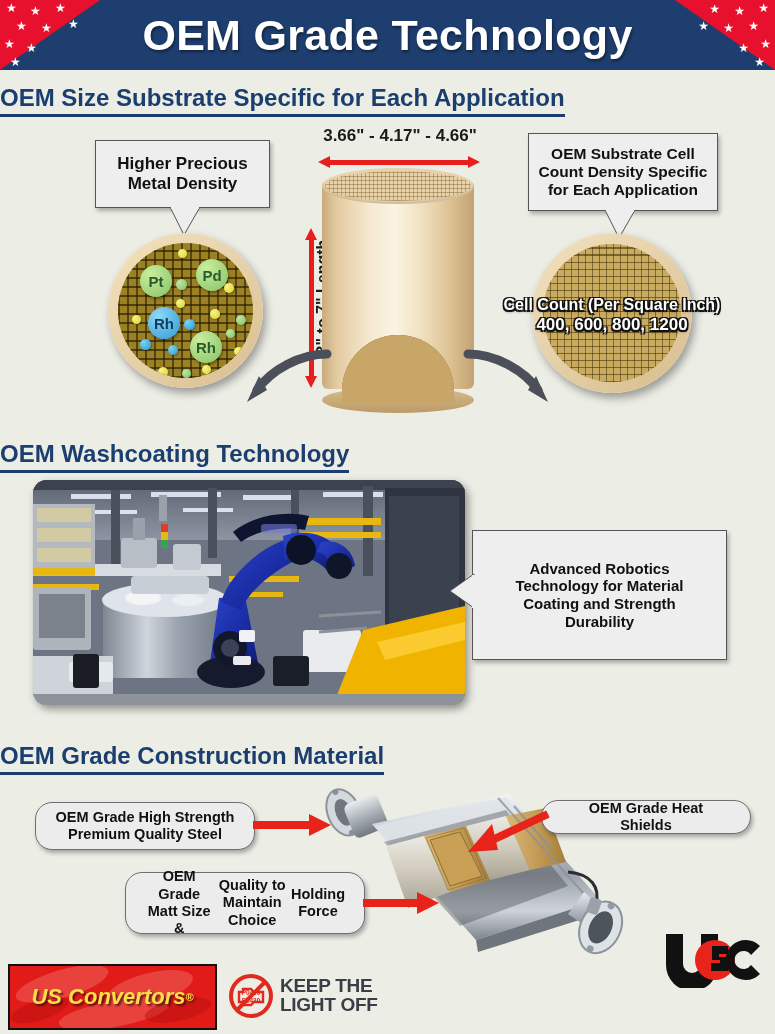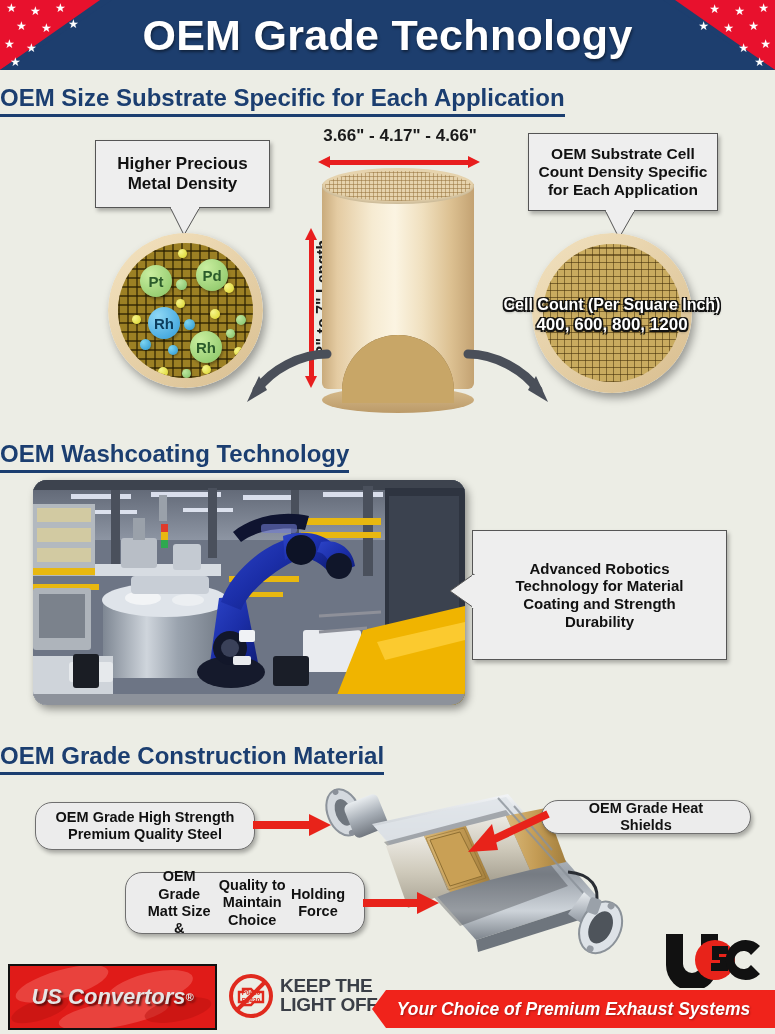--- a/index.html
+++ b/index.html
@@ -109,21 +109,21 @@
   .photo{position:absolute;left:33px;top:480px;width:432px;height:225px;border-radius:14px;
       overflow:hidden;box-shadow:3px 4px 8px rgba(0,0,0,.4);background:#2b2f3a;}
 
   
   .conv{position:absolute;left:300px;top:780px;width:340px;height:180px;}
 
   
   .logo-plate{position:absolute;left:8px;top:964px;width:205px;height:62px;
       background:#d81010;border:2px solid #111;overflow:hidden;}
   .logo-plate .txt{position:absolute;inset:0;display:flex;align-items:center;
-      justify-content:center;color:#e5e5e5;font-size:22px;font-weight:bold;font-style:italic;
+      justify-content:center;color:#fde047;font-size:22px;font-weight:bold;font-style:italic;
       text-shadow:2px 2px 2px rgba(0,0,0,.55);}
   .keep{position:absolute;left:228px;top:972px;width:160px;height:48px;display:flex;
       align-items:center;gap:6px;}
   .keep .label{font-size:19px;font-weight:bold;color:#3a3f47;line-height:.98;letter-spacing:-.3px;}
   .banner{position:absolute;left:372px;top:990px;width:403px;height:38px;background:#f0231b;
       clip-path:polygon(14px 0,403px 0,403px 38px,14px 38px,0 19px);
       display:flex;align-items:center;justify-content:center;}
   .banner .t{color:#fff;font-size:17.5px;font-weight:bold;font-style:italic;
       text-shadow:1px 1px 2px rgba(0,0,0,.3);}
   .usc{position:absolute;left:660px;top:930px;width:105px;height:58px;}
@@ -502,17 +502,14 @@
   <div class="usc">
     <svg width="105" height="58" viewBox="0 0 105 58">
       <path d="M6 4 h17 v30 a9 9 0 0 0 18 0 V4 h17 v31 a26 26 0 0 1 -52 0 Z" fill="#111"></path>
       <circle cx="55" cy="30" r="20" fill="#e8231a"></circle>
       <path d="M62 14 a16 16 0 0 0 0 32 a16 16 0 0 1 0 -32 Z" fill="#7d1230"></path>
       <path d="M52 16 h16 v8 h-9 v3 h9 v14 h-17 v-8 h9 v-3 h-8 z" fill="#111"></path>
       <path d="M100 16 a20 20 0 1 0 0 28 l-9 -9 a9 9 0 1 1 0 -10 Z" fill="#111"></path>
     </svg>
   </div>
 
-  <div class="banner">
-    <span class="t">Your Choice of Premium Exhaust Systems</span>
-  </div>
 
 </div>
 
 </body></html>

